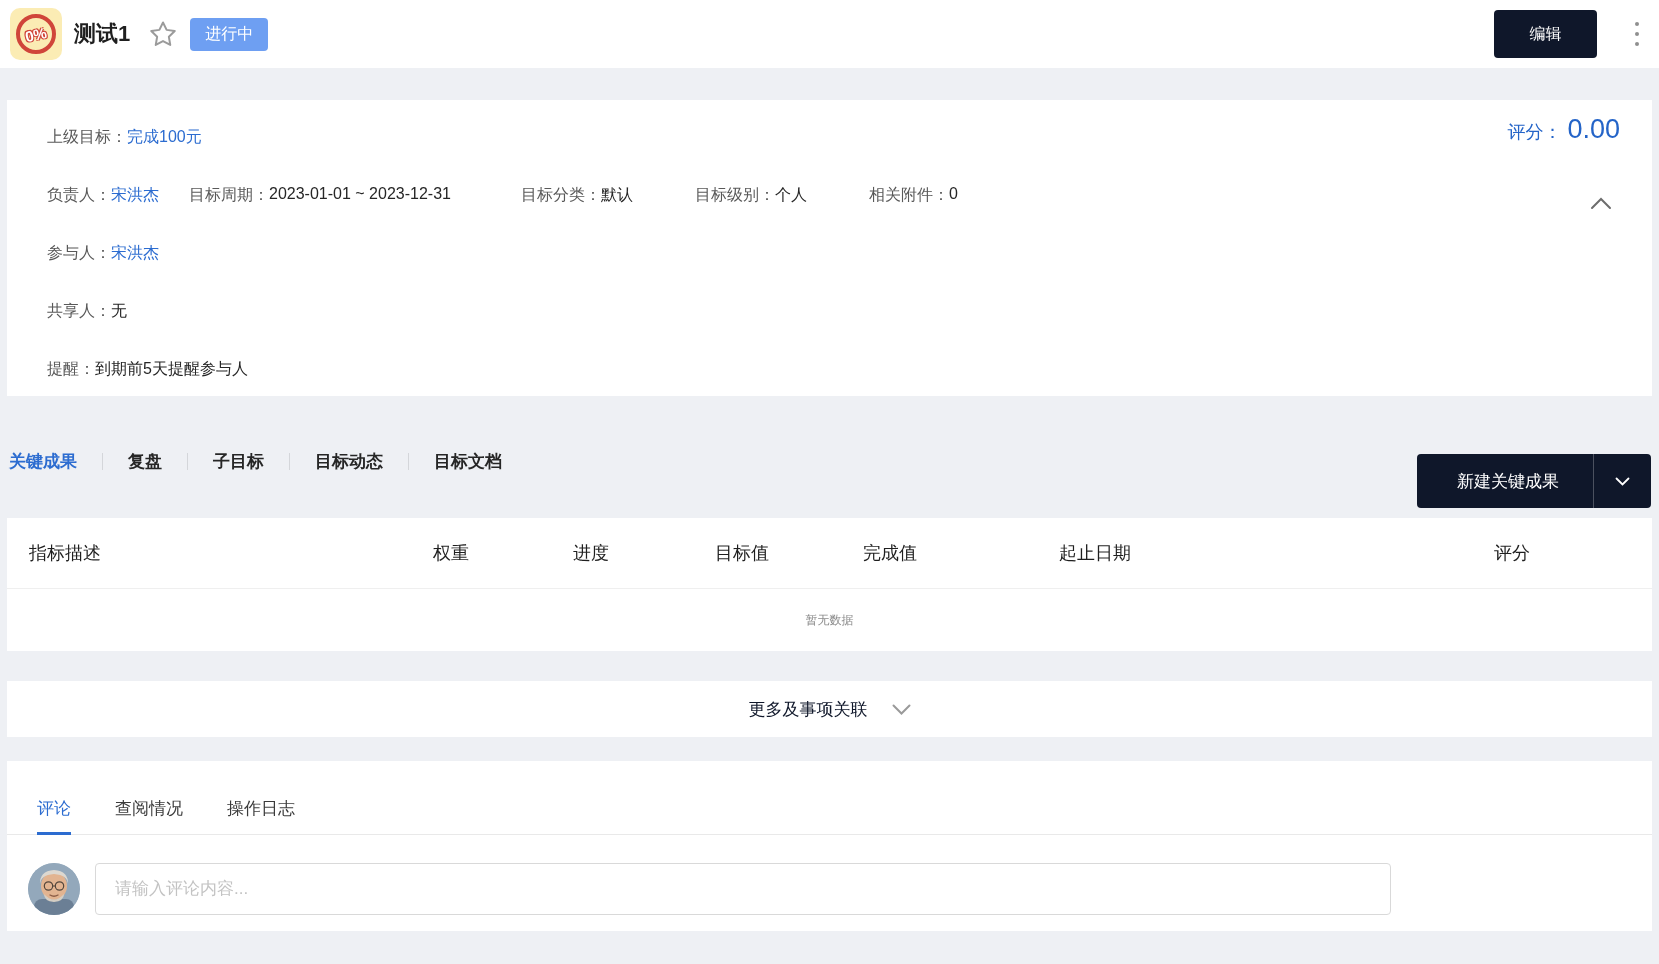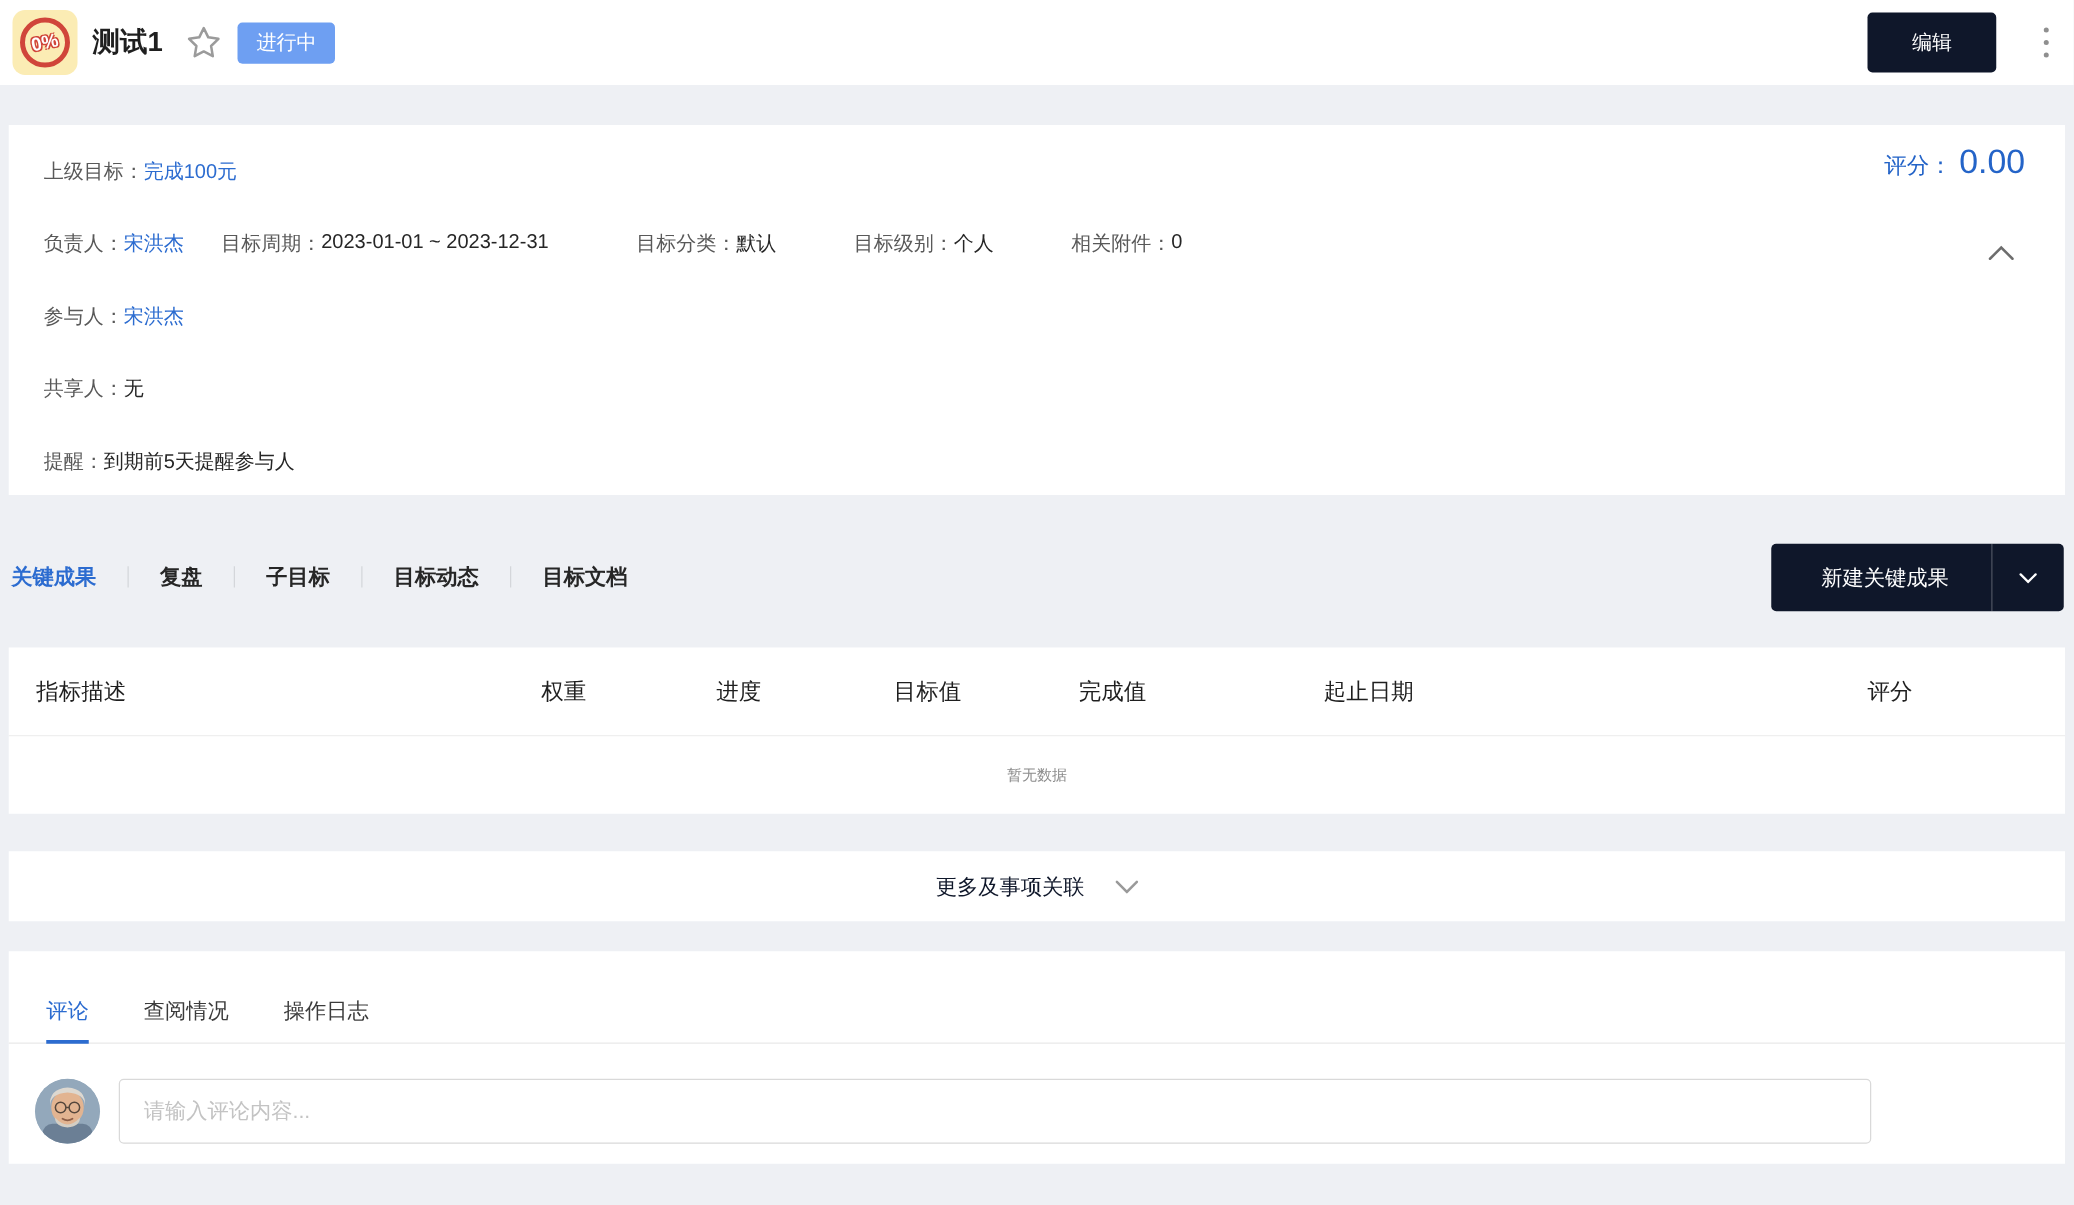--- a/index.html
+++ b/index.html
@@ -40,21 +40,21 @@
   .btn-primary {
     background: #0f172a; color: #fff; border: none; border-radius: 4px;
     font-size: 16px; font-family: inherit; cursor: pointer;
   }
   .edit-btn { width: 103px; height: 48px; margin-right: 32px; }
   .kebab { width: 16px; display: flex; flex-direction: column; align-items: center; gap: 6px; cursor: pointer; padding: 4px 0; }
   .kebab i { width: 4px; height: 4px; border-radius: 50%; background: #8f8f8f; }
 
   
   .card { background: #fff; margin: 0 7px; }
-  .overview { margin-top: 32px; height: 296px; position: relative; padding: 20px 0 0 28px; }
+  .overview { margin-top: 32px; height: 296px; position: relative; padding: 20px 0 0 40px; }
   .ov-row { height: 34px; display: flex; align-items: center; margin-bottom: 24px; font-size: 16px; white-space: nowrap; }
   .lbl { color: #595959; }
   .val { color: #262626; }
   .link { color: #2c6cd0; cursor: pointer; }
   .pair { display: flex; align-items: flex-start; }
   .mr30 { margin-right: 30px; } .mr70 { margin-right: 70px; } .mr62 { margin-right: 62px; }
   .score-box {
     position: absolute; top: 14px; right: 32px;
     display: flex; align-items: baseline; color: #2464c8;
   }
@@ -62,21 +62,21 @@
   .score-box .score-val { font-size: 27px; margin-left: 6px; }
   .collapse-btn { position: absolute; right: 36px; top: 92px; cursor: pointer; padding: 4px; }
 
   
   .toolbar { margin: 34px 7px 26px; height: 62px; display: flex; align-items: center; position: relative; }
   .tab { font-size: 17px; color: #262626; padding: 0 25px; cursor: pointer; font-weight: bold; }
   .tab:first-child { padding-left: 2px; }
   .tab.active { color: #2c6cd0; }
   .tab-sep { width: 1px; height: 17px; background: #d4d6da; }
   .create-btn {
-    position: absolute; right: 1px; top: 5px; height: 54px;
+    position: absolute; right: 1px; top: 24px; height: 54px;
     display: flex; align-items: stretch; padding: 0; font-size: 17px;
   }
   .create-btn .create-label { display: flex; align-items: center; padding: 0 34px 0 40px; }
   .create-btn .create-caret {
     display: flex; align-items: center; justify-content: center;
     width: 58px; border-left: 1px solid rgba(255,255,255,0.25);
   }
 
   
   .thead { display: flex; align-items: center; height: 70px; font-size: 18px; color: #1f1f1f; }
@@ -111,21 +111,21 @@
   .c-tab.active::after {
     content: ""; position: absolute; left: 0; right: 0; bottom: -1px;
     height: 3px; background: #2c6cd0;
   }
   .c-body { display: flex; align-items: center; padding: 28px 0 0 21px; }
   .avatar {
     width: 52px; height: 52px; border-radius: 50%; overflow: hidden;
     margin-right: 15px; flex: none; background: #9fb3c4;
   }
   .comment-input {
-    width: 1402px; height: 52px;
+    width: 1296px; height: 52px;
     border: 1px solid #d9d9d9; border-radius: 4px;
     font-size: 17px; font-family: inherit; padding: 0 19px;
     color: #7f1d1d; outline: none; background: #fff;
   }
   .comment-input::placeholder { color: #c3c3c3; }
 </style>
 </head>
 <body>
 
 <div class="topbar">

